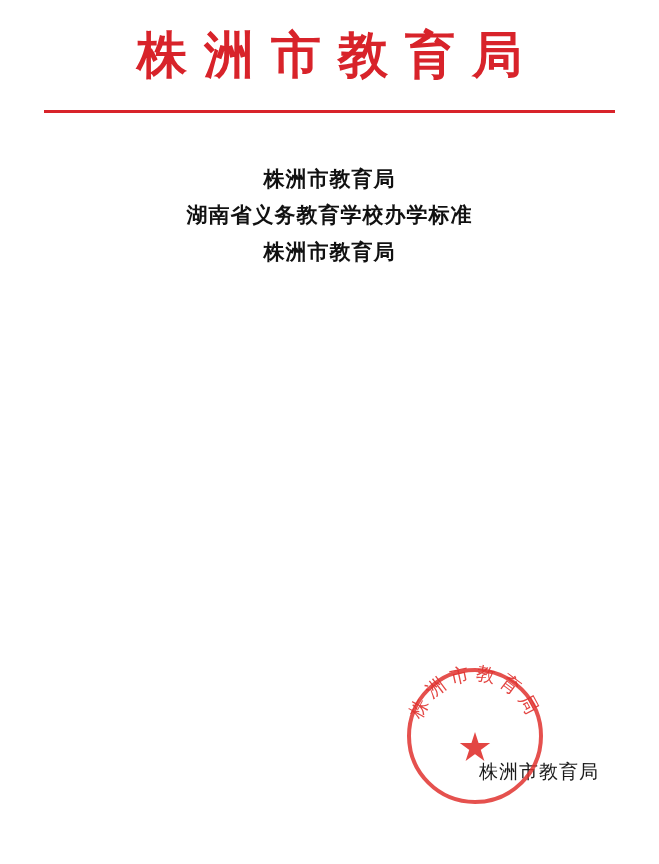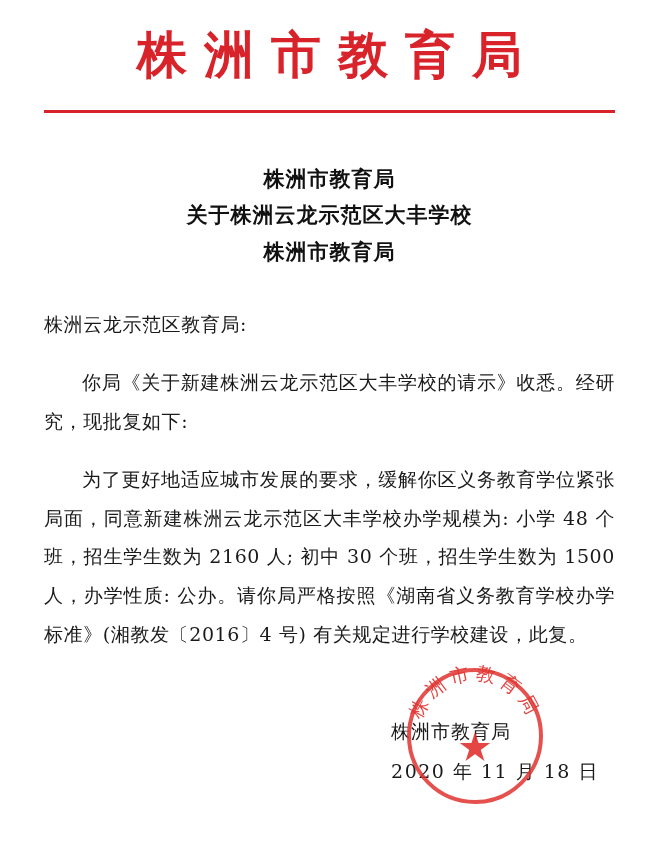--- a/index.html
+++ b/index.html
@@ -104,33 +104,27 @@
 
 <div class="page">
 
   <div class="masthead">
     <div class="masthead-title">株洲市教育局</div>
     <div class="masthead-rule"></div>
   </div>
 
   <div class="doc-title">
     <div>株洲市教育局</div>
-    <div>关于株洲云龙示范区大丰学校</div>
+    <div>湖南省义务教育学校办学标准</div>
     <div>株洲市教育局</div>
   </div>
 
-  <div class="body-block">
-    <div class="recipient">株洲云龙示范区教育局:</div>
-    <p class="para">你局《关于新建株洲云龙示范区大丰学校的请示》收悉。经研究，现批复如下:</p>
-    <p class="para">为了更好地适应城市发展的要求，缓解你区义务教育学位紧张局面，同意新建株洲云龙示范区大丰学校办学规模为: 小学 48 个班，招生学生数为 2160 人; 初中 30 个班，招生学生数为 1500 人，办学性质: 公办。请你局严格按照《湖南省义务教育学校办学标准》(湘教发〔2016〕4 号) 有关规定进行学校建设，此复。</p>
-  </div>
 
   <div class="signature">
     <div>株洲市教育局</div>
-    <div class="sign-date">2020 年 11 月 18 日</div>
   </div>
 
   <div class="seal">
     <svg width="152" height="152" viewBox="0 0 152 152" xmlns="http://www.w3.org/2000/svg">
       <defs>
         <path id="sealArc" d="M 76,141 A 65,65 0 1 1 76.1,141" fill="none"></path>
         <path id="sealTextPath" d="M 20,76 A 56,56 0 0 1 132,76" fill="none"></path>
       </defs>
       <circle cx="76" cy="76" r="66" fill="none" stroke="#e0322f" stroke-width="4" opacity="0.85"></circle>
       <text font-family="'DejaVu Serif','Liberation Serif',serif" font-size="19" fill="#e0322f" opacity="0.9" letter-spacing="5">

